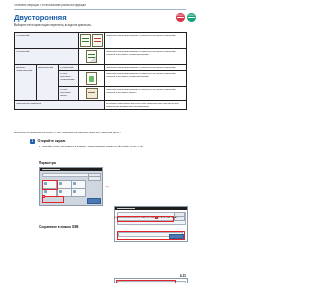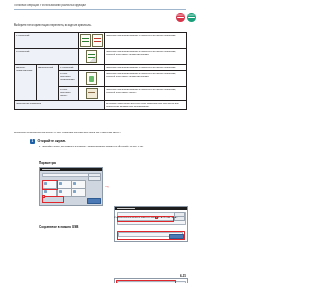--- a/index.html
+++ b/index.html
@@ -160,20 +160,21 @@
     position:absolute;right:14px;bottom:5px;font-size:3px;color:#111;font-weight:bold;
   }
 </style>
 </head>
 <body>
 
 <div class="page">
 
   <div class="breadcrumb">Основные операции &gt; Использование различных функций</div>
   <div class="hrule"></div>
+  <div class="title">Двусторонняя</div>
   <div class="subtitle">Выберите тип и ориентацию переплета, исходя из оригинала.</div>
 
   <div class="icon-row">
     <span class="circ red"></span>
     <span class="circ green"></span>
   </div>
 
   <table class="tbl">
     <colgroup>
       <col style="width:22px">

